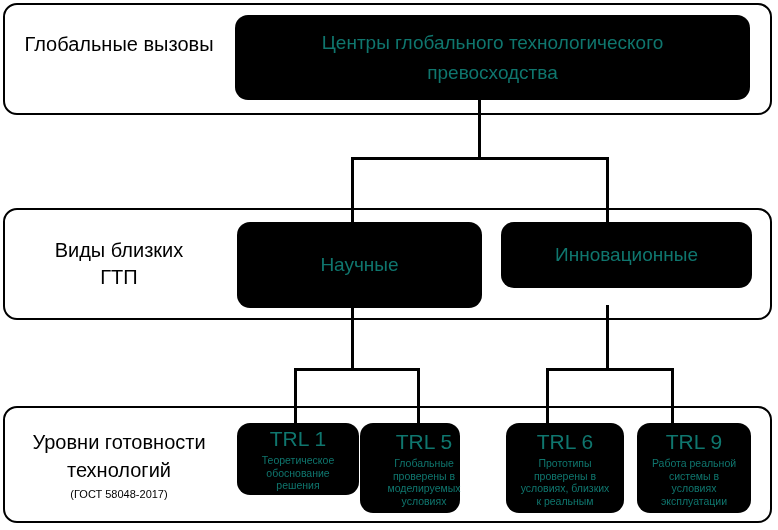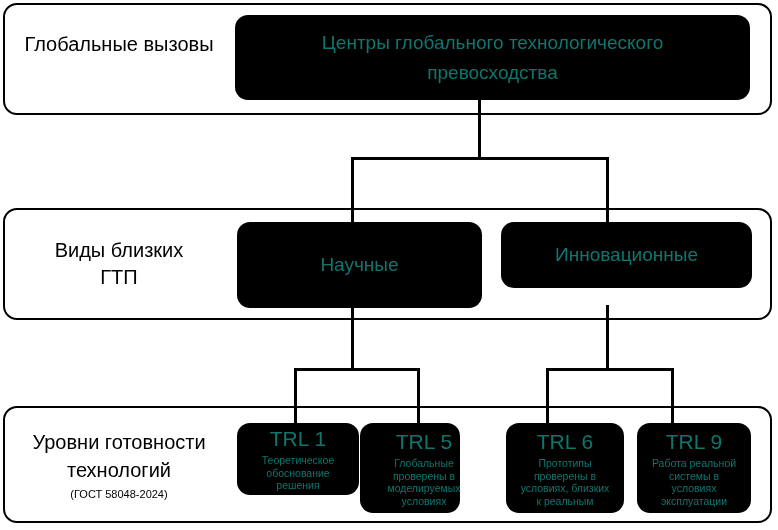--- a/index.html
+++ b/index.html
@@ -65,21 +65,21 @@
   <div class="node" style="left:237px;top:222px;width:245px;height:86px;">
     <div class="mid-node-line">Научные</div>
   </div>
   <div class="node" style="left:501px;top:222px;width:251px;height:66px;">
     <div class="mid-node-line">Инновационные</div>
   </div>
 
   <div class="row-label" style="left:6px;top:428px;width:226px;line-height:28px;">
     <div>Уровни готовности</div>
     <div>технологий</div>
-    <div class="note">(ГОСТ 58048-2024)</div>
+    <div class="note">(ГОСТ 58048-2017)</div>
   </div>
 
   <div class="node" style="left:237px;top:423px;width:122px;height:72px;">
     <div class="trl-title">TRL 1</div>
     <div class="trl-desc">
       <div>Теоретическое</div>
       <div>обоснование</div>
       <div>решения</div>
     </div>
   </div>

